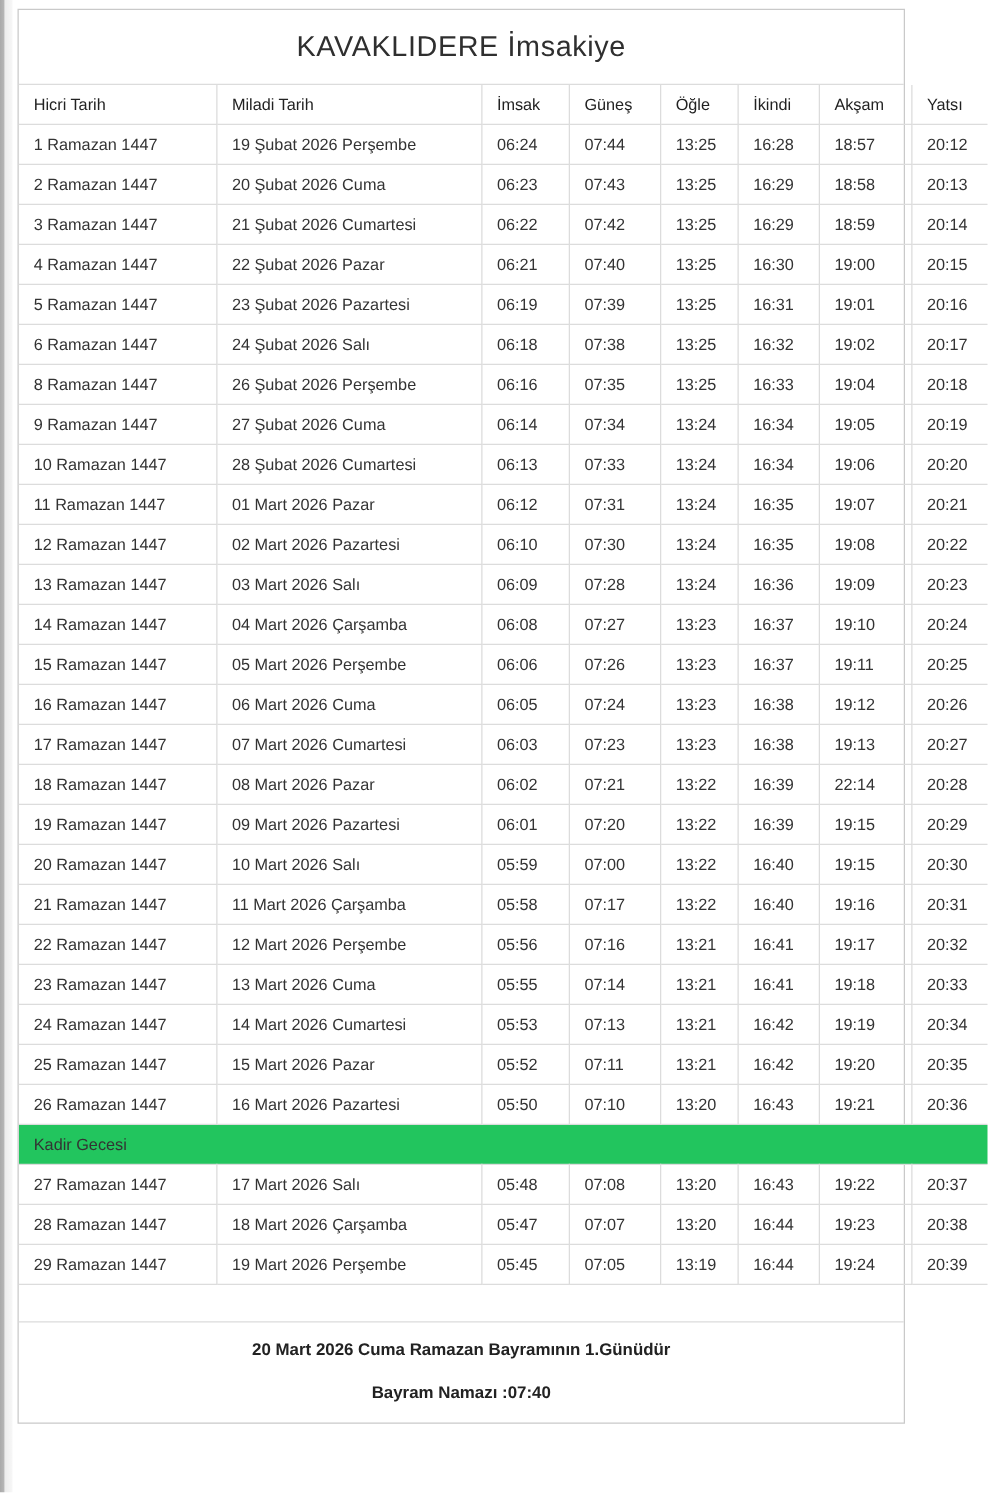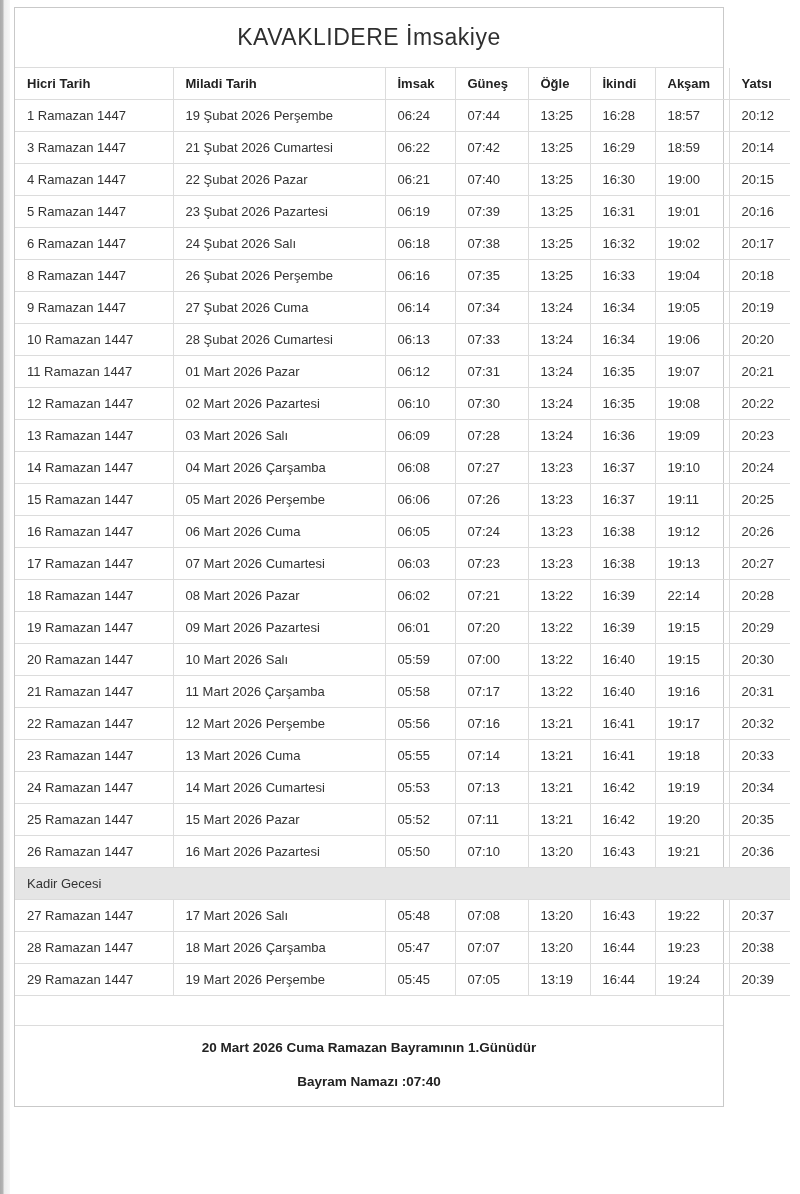--- a/index.html
+++ b/index.html
@@ -56,21 +56,21 @@
     padding: 8px 12px;
     text-align: left;
     white-space: nowrap;
     overflow: hidden;
     color: #333;
     line-height: 15px;
   }
   table.imsakiye th:first-child, table.imsakiye td:first-child { border-left: none; }
   table.imsakiye th:last-child, table.imsakiye td:last-child { border-right: none; }
   table.imsakiye th {
-    font-weight: bold;
+    font-weight: normal;
     color: #222;
   }
   td.kadir-cell {
     text-align: center;
     color: #444;
   }
   .spacer-row {
     height: 30px;
     border-bottom: 1px solid #dcdcdc;
   }
@@ -124,20 +124,30 @@
           <td>1 Ramazan 1447</td>
           <td>19 Şubat 2026 Perşembe</td>
           <td>06:24</td>
           <td>07:44</td>
           <td>13:25</td>
           <td>16:28</td>
           <td>18:57</td>
           <td>20:12</td>
         </tr>
         <tr>
+          <td>2 Ramazan 1447</td>
+          <td>20 Şubat 2026 Cuma</td>
+          <td>06:23</td>
+          <td>07:43</td>
+          <td>13:25</td>
+          <td>16:29</td>
+          <td>18:58</td>
+          <td>20:13</td>
+        </tr>
+        <tr>
           <td>3 Ramazan 1447</td>
           <td>21 Şubat 2026 Cumartesi</td>
           <td>06:22</td>
           <td>07:42</td>
           <td>13:25</td>
           <td>16:29</td>
           <td>18:59</td>
           <td>20:14</td>
         </tr>
         <tr>
@@ -354,21 +364,21 @@
           <td>26 Ramazan 1447</td>
           <td>16 Mart 2026 Pazartesi</td>
           <td>05:50</td>
           <td>07:10</td>
           <td>13:20</td>
           <td>16:43</td>
           <td>19:21</td>
           <td>20:36</td>
         </tr>
         <tr>
-          <td colspan="8" class="kadir-cell" style="background: #e5e5e5;">Kadir Gecesi</td>
+          <td colspan="8" class="kadir-cell" style="background: #22c55e;">Kadir Gecesi</td>
         </tr>
         <tr>
           <td>27 Ramazan 1447</td>
           <td>17 Mart 2026 Salı</td>
           <td>05:48</td>
           <td>07:08</td>
           <td>13:20</td>
           <td>16:43</td>
           <td>19:22</td>
           <td>20:37</td>

